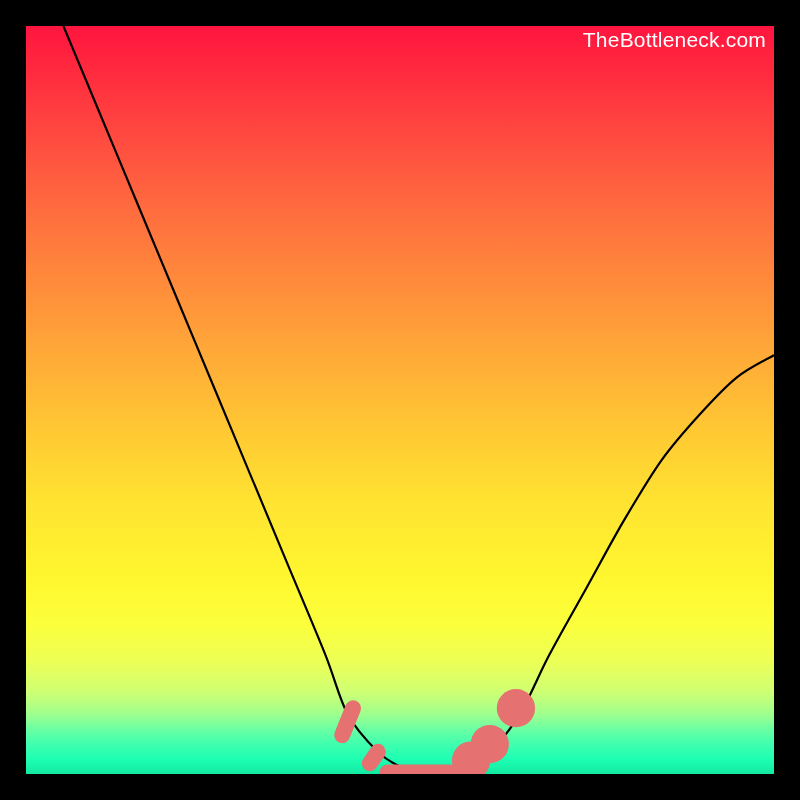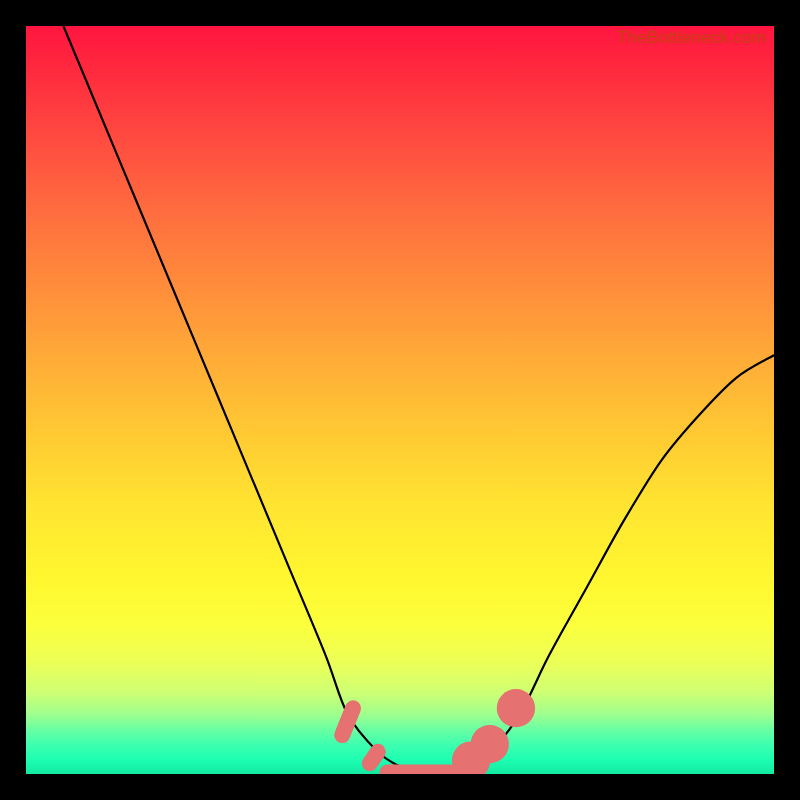--- a/index.html
+++ b/index.html
@@ -44,22 +44,22 @@
       #9fff8e 92%,
       #6bffa2 94%,
       #3fffaf 96%,
       #1effb3 98%,
       #12e9a2 100%);
   }
   .watermark {
     position: absolute;
     top: 2px;
     right: 8px;
-    color: #c2410c;
-    font-size: 17px;
+    color: #ffffff;
+    font-size: 21px;
     font-weight: 500;
     letter-spacing: 0.2px;
     z-index: 5;
   }
   svg.curve {
     position: absolute;
     inset: 0;
     width: 748px;
     height: 748px;
     z-index: 3;

